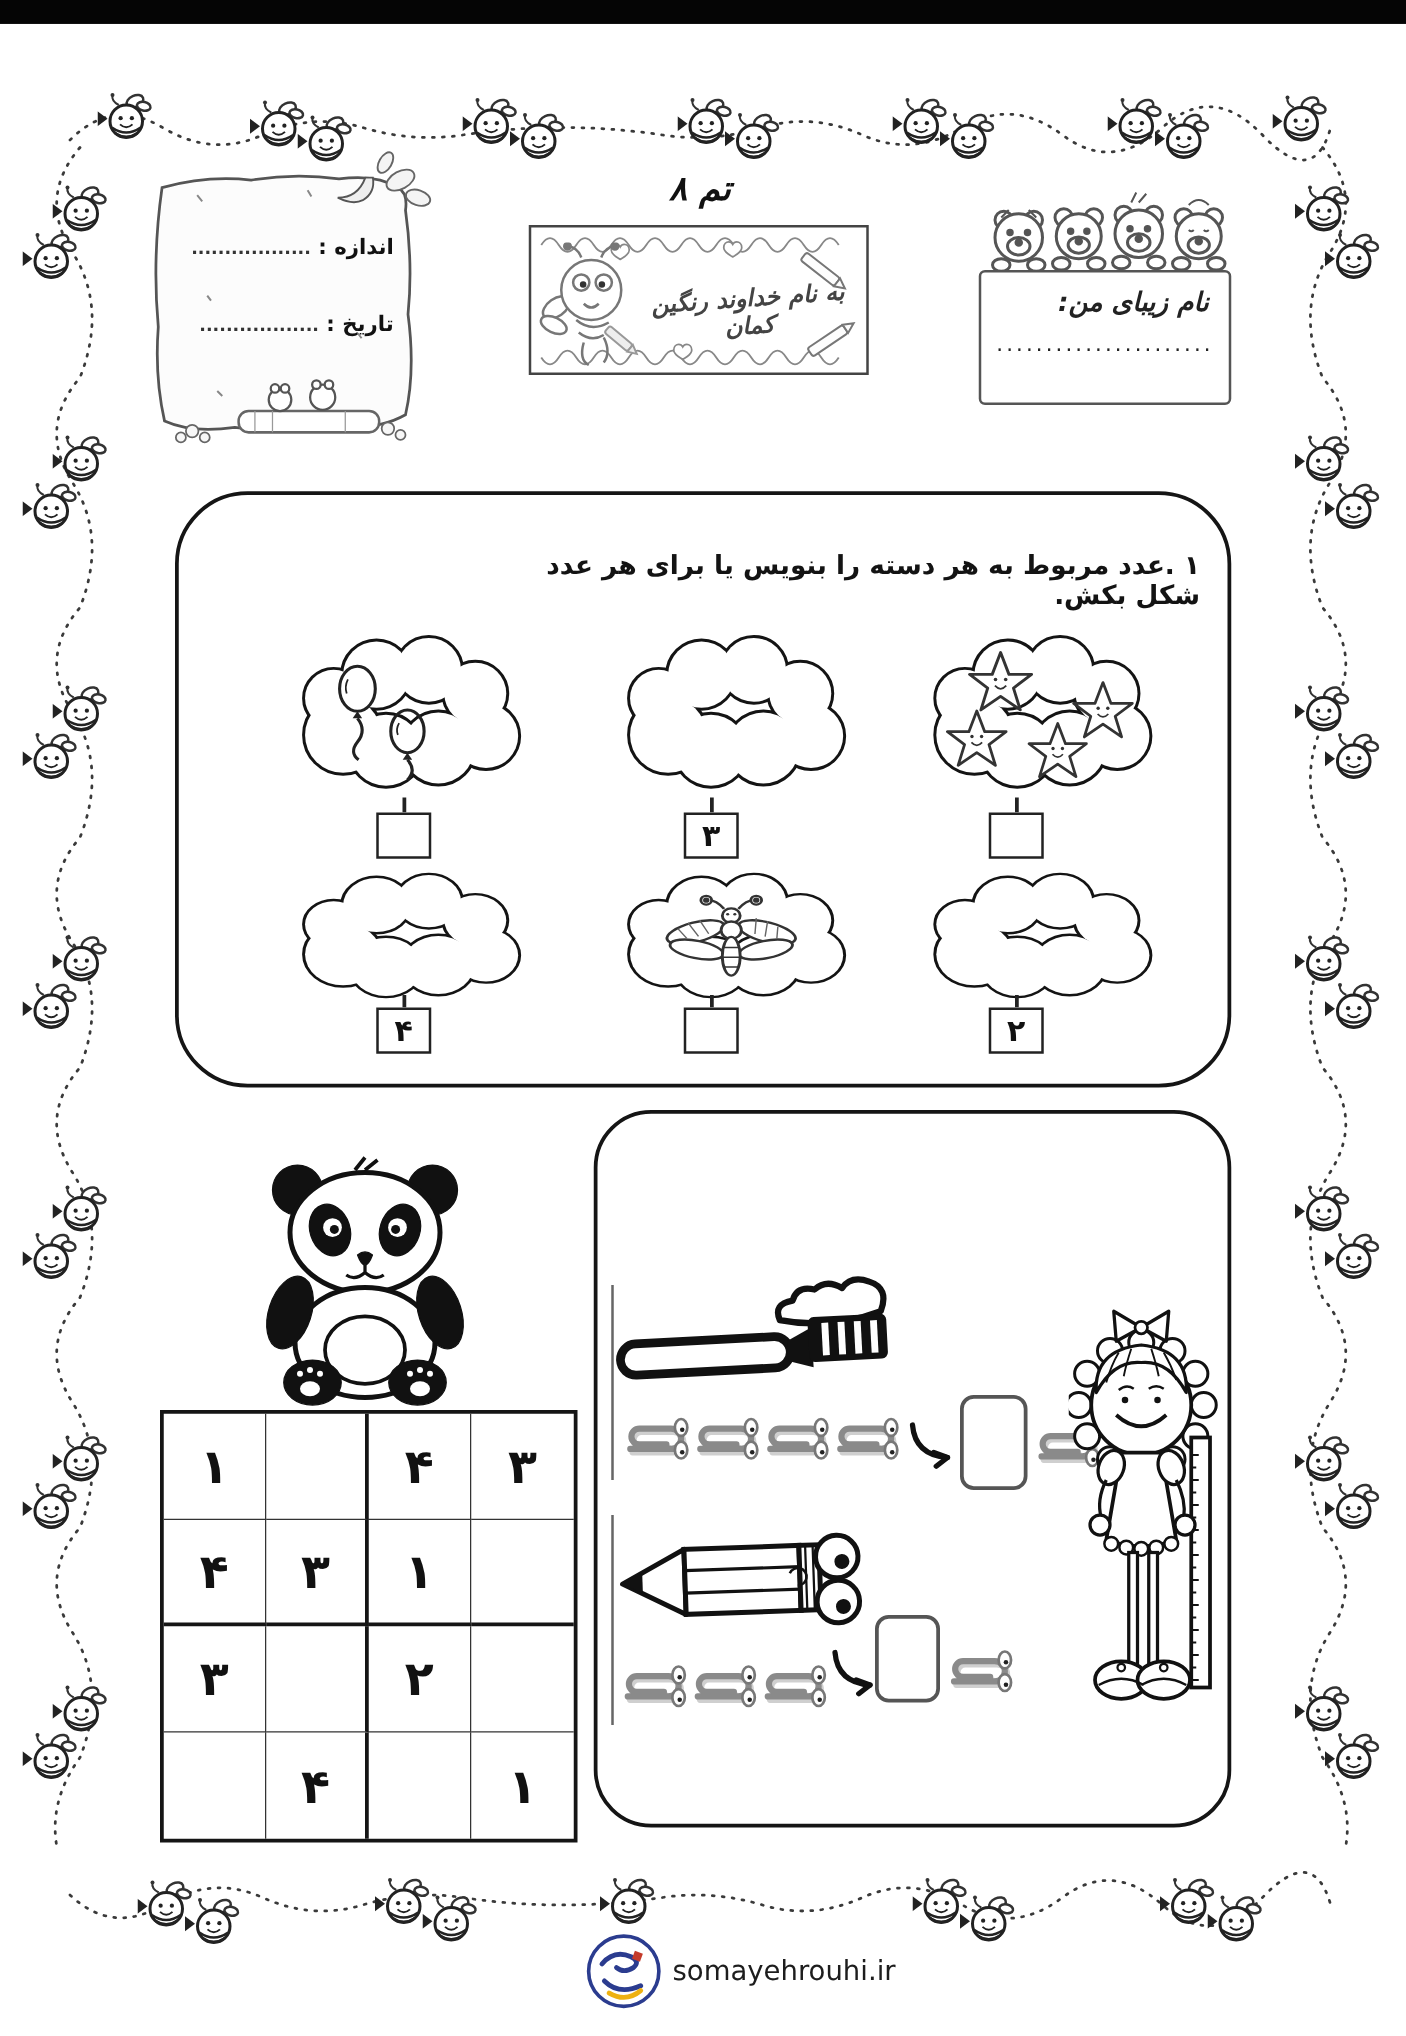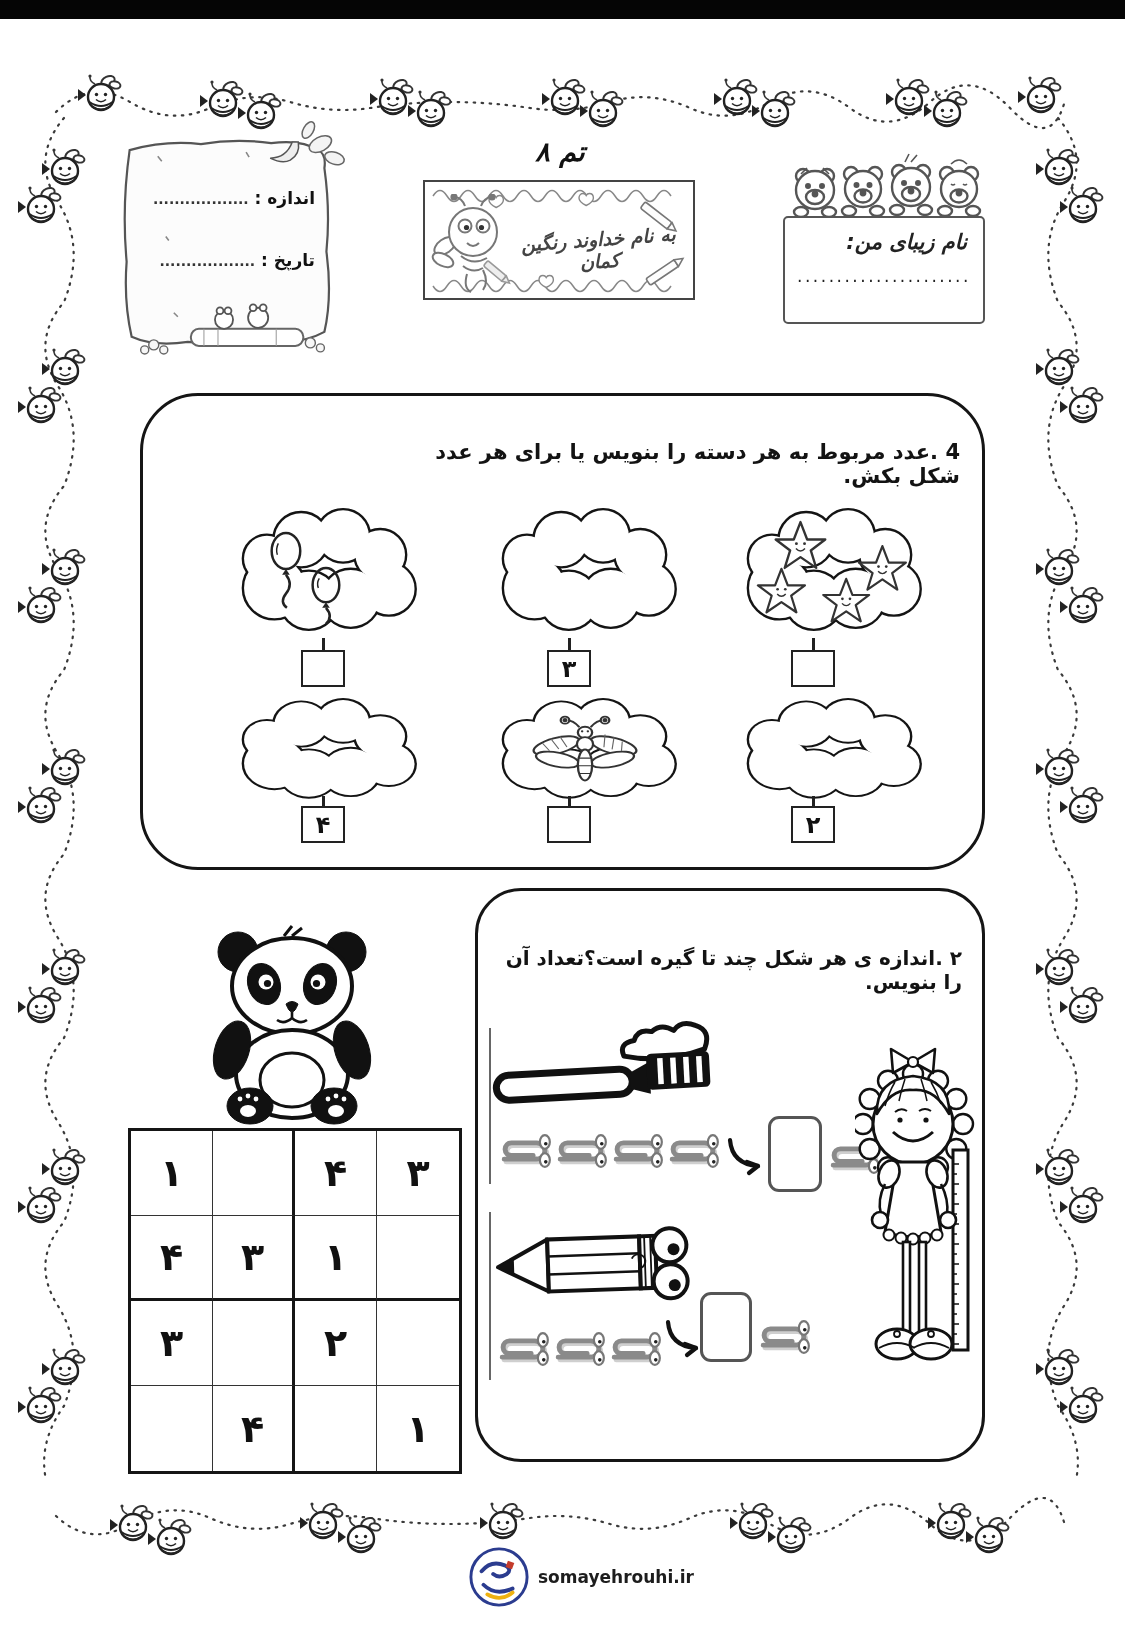--- a/index.html
+++ b/index.html
@@ -27,21 +27,21 @@
   .guide-line{width:2px;background:#666;}
   .num-grid{display:grid;grid-template-columns:repeat(4,82px);grid-auto-rows:85px;
             border:3.4px solid #151515;background:#fff;}
   .num-grid .cell{display:flex;align-items:center;justify-content:center;
             font-size:38px;font-weight:bold;border-right:1.7px solid #333;border-bottom:1.7px solid #333;}
   .num-grid .cell:nth-child(4n){border-right:none;}
   .num-grid .cell:nth-child(4n+2){border-right:3.2px solid #151515;}
   .num-grid .cell:nth-child(n+5):nth-child(-n+8){border-bottom:3.2px solid #151515;}
   .num-grid .cell:nth-child(n+13){border-bottom:none;}
   .watermark{display:flex;align-items:center;gap:8px;}
-  .watermark-text{font-size:17px;font-weight:700;color:#1d1d1d;font-family:"DejaVu Sans",sans-serif;}
+  .watermark-text{font-size:22px;font-weight:400;color:#1d1d1d;font-family:"DejaVu Sans",sans-serif;}
 </style>
 </head>
 <body>
 
 <svg width="0" height="0" style="position:absolute">
   <defs>
     <symbol id="bee" viewBox="0 0 46 40">
       <path d="M8,21 L0,15 L0,27 Z" fill="#222"></path>
       <ellipse cx="30" cy="7" rx="7" ry="4.5" fill="#fff" stroke="#333" stroke-width="2" transform="rotate(-24 30 7)"></ellipse>
       <ellipse cx="37" cy="11" rx="5.5" ry="3.5" fill="#fff" stroke="#333" stroke-width="2" transform="rotate(12 37 11)"></ellipse>
@@ -298,21 +298,21 @@
           <ellipse cx="186" cy="61" rx="7" ry="5"></ellipse>
       </g>
     </g>
   </svg>
   <div class="abs" style="left:783px;top:216px;width:202px;height:108px;border:2.4px solid #555;border-radius:5px;background:#fff;box-sizing:border-box">
     <div class="rtl name-label" style="padding:12px 16px 0 0">نام زیبای من:</div>
     <div class="center name-dots" style="padding-top:12px">......................</div>
   </div>
 
   <div class="abs ex-box ex1-box" style="left:140px;top:393px;width:845px;height:477px"></div>
-  <div class="abs rtl ex-heading" style="left:425px;top:440px;width:535px">4 .عدد مربوط به هر دسته را بنویس یا برای هر عدد شکل بکش.</div>
+  <div class="abs rtl ex-heading" style="left:425px;top:440px;width:535px">۱ .عدد مربوط به هر دسته را بنویس یا برای هر عدد شکل بکش.</div>
 
   <svg class="abs" style="left:225px;top:498px" width="200" height="142" viewBox="0 0 210 150" preserveAspectRatio="none">
     <use href="#cloud-base"></use>
     <g stroke="#222" fill="none" stroke-width="2.6">
       <ellipse cx="64" cy="56" rx="15" ry="19"></ellipse>
       <path d="M64,75 l-4,6 h8 z" fill="#222" stroke="none"></path>
       <path d="M64,81 q8,10 0,20 q-7,9 1,15"></path>
       <path d="M56,48 q-3,6 -1,12" stroke-width="1.5"></path>
       <ellipse cx="106" cy="92" rx="14" ry="18"></ellipse>
       <path d="M106,110 l-4,6 h8 z" fill="#222" stroke="none"></path>
@@ -371,21 +371,20 @@
   </svg>
 
   <div class="abs stem" style="left:322px;top:796px;height:10px"></div>
   <div class="abs ans-box" style="left:301px;top:806px;width:44px;height:37px">۴</div>
   <div class="abs stem" style="left:568px;top:796px;height:10px"></div>
   <div class="abs ans-box" style="left:547px;top:806px;width:44px;height:37px"></div>
   <div class="abs stem" style="left:812px;top:796px;height:10px"></div>
   <div class="abs ans-box" style="left:791px;top:806px;width:44px;height:37px">۲</div>
 
   <div class="abs ex-box ex2-box" style="left:475px;top:888px;width:510px;height:574px"></div>
-  <div class="abs rtl ex-heading ex2-heading" style="left:492px;top:946px;width:470px">۲ .اندازه ی هر شکل چند تا گیره است؟تعداد آن را بنویس.</div>
 
   <div class="abs guide-line" style="left:489px;top:1028px;height:156px"></div>
   <svg class="abs" style="left:492px;top:1018px" width="230" height="106" viewBox="0 0 230 106">
     <g transform="rotate(-3 115 60)">
       <path d="M214,36 q8,-18 -8,-24 q-14,-6 -22,4 q-12,-8 -22,0 q-14,-4 -18,8 q-16,2 -11,15 q40,10 81,-3 z" fill="#fff" stroke="#111" stroke-width="5" stroke-linejoin="round"></path>
       <rect x="4" y="52" width="136" height="25" rx="12.5" fill="#fff" stroke="#111" stroke-width="7"></rect>
       <path d="M138,56 L158,46 L158,78 L138,72 Z" fill="#111"></path>
       <rect x="155" y="38" width="63" height="36" rx="5" fill="#111"></rect>
       <g fill="#fff">
         <rect x="166" y="43" width="5.5" height="26"></rect>

